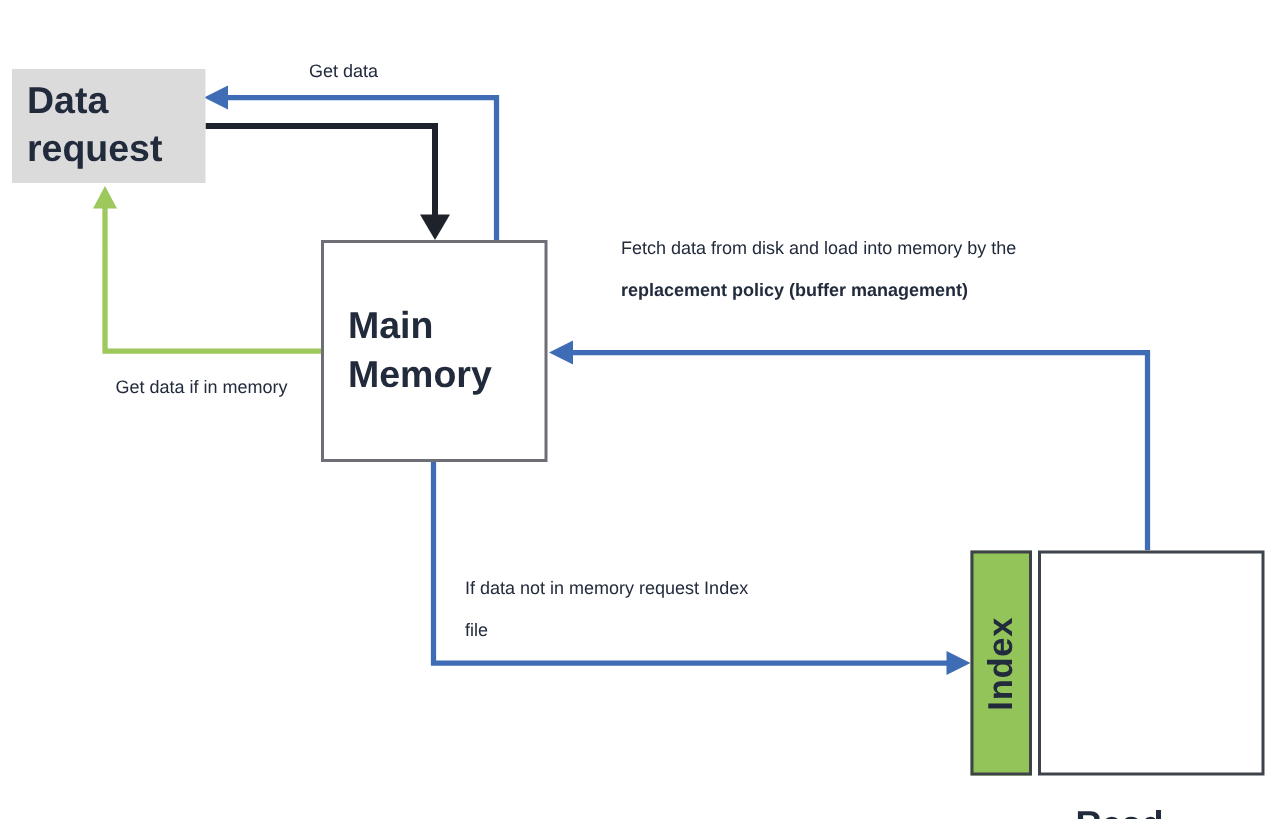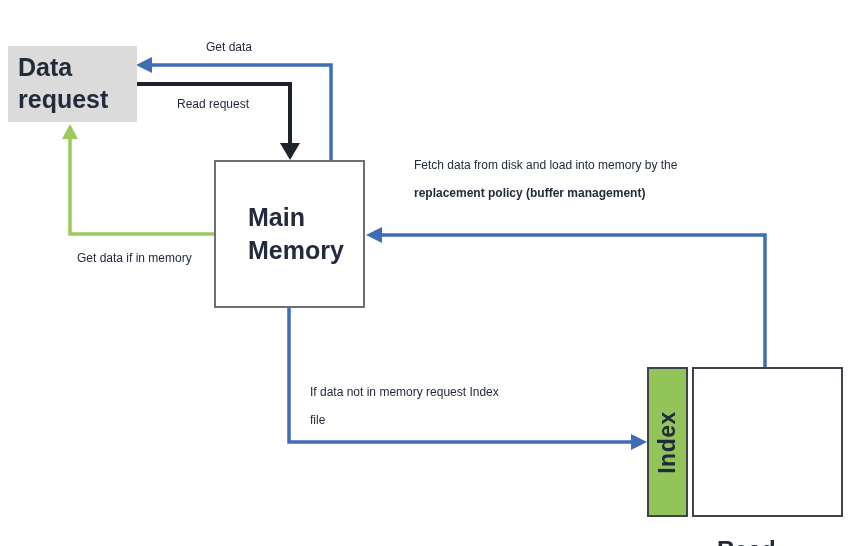--- a/index.html
+++ b/index.html
@@ -42,21 +42,21 @@
     left: 8px; top: 14px; width: 129px; height: 76px;
     background: var(--box-gray-fill);
     font-size: 25px; font-weight: 700; line-height: 32px;
     padding: 5px 0 0 10px;
   }
   .box-main-memory {
     left: 214px; top: 128px; width: 151px; height: 148px;
     background: #ffffff;
     border: 2px solid var(--memory-border);
     display: flex; align-items: center;
-    padding-left: 32px;
+    padding-left: 16px;
     font-size: 25px; font-weight: 700; line-height: 33px;
   }
   .box-index {
     left: 647px; top: 335px; width: 41px; height: 150px;
     background: var(--index-green-fill);
     border: 2px solid var(--disk-border);
     display: flex; align-items: center; justify-content: center;
   }
   .box-index .vtext {
     transform: rotate(-90deg);
@@ -130,21 +130,20 @@
   <div class="box box-index">
     <span class="vtext">Index</span>
   </div>
 
   <div class="box box-disk"></div>
 
   <div class="label label-disk">Read</div>
 
   <div class="label label-get-data">Get data</div>
 
-  <div class="label label-read-request">Read request</div>
 
   <div class="label label-get-if">Get data if in memory</div>
 
   <div class="label label-fetch"><span>Fetch data from disk and load into memory by the</span> <b>replacement policy (buffer management)</b></div>
 
   <div class="label label-access-index">If data not in memory request Index file</div>
 
 </div>
 
 </body></html>

